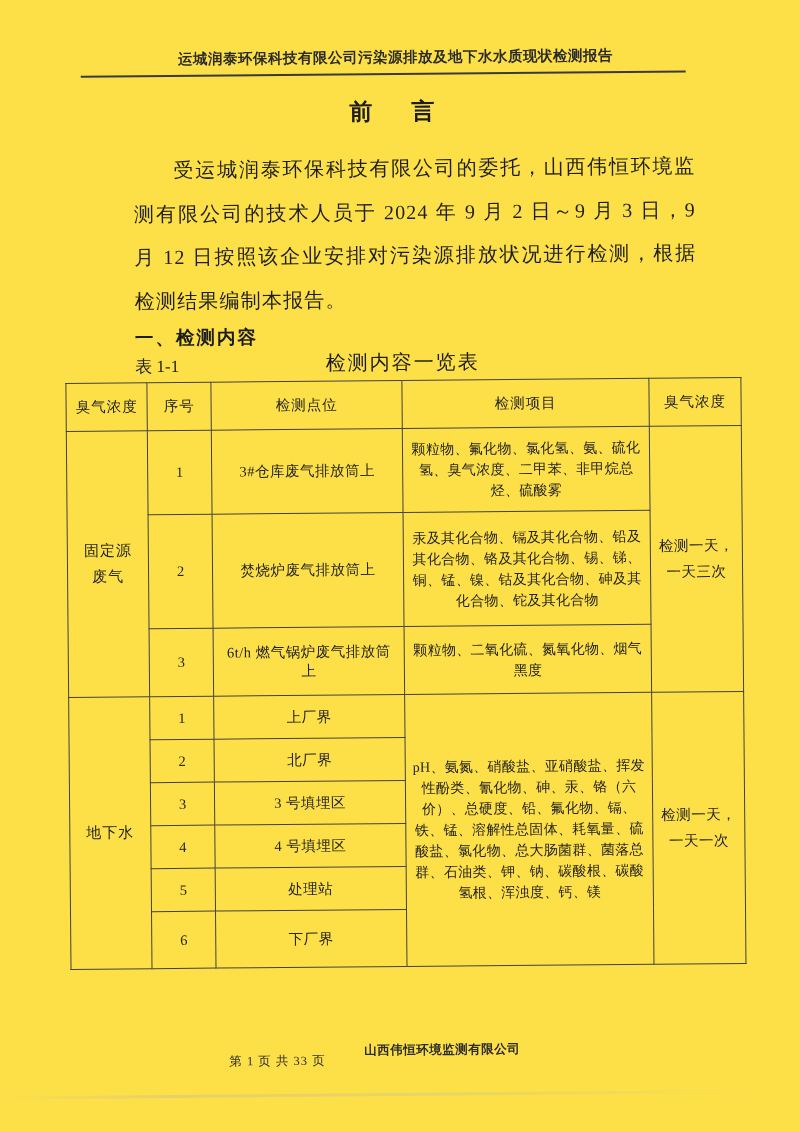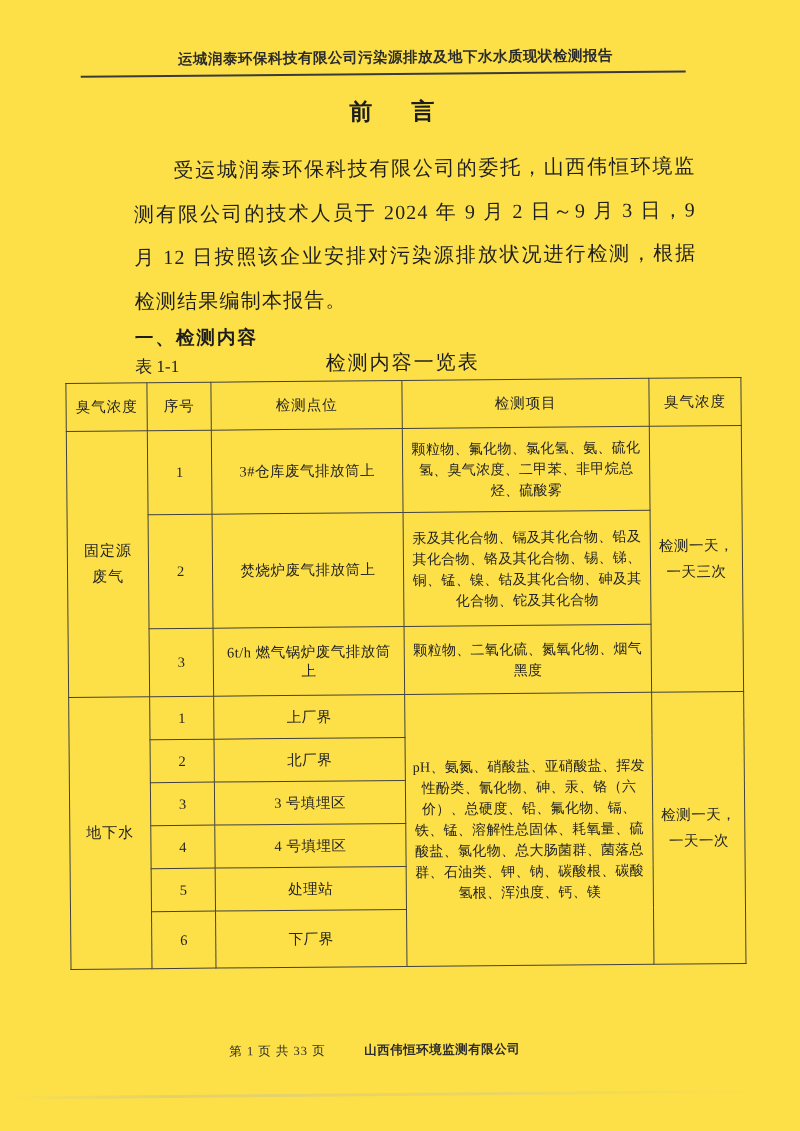--- a/index.html
+++ b/index.html
@@ -93,21 +93,21 @@
     padding: 4px 9px;
   }
   td.freq {
     font-size: 14.5px; line-height: 1.75; letter-spacing: 0.5px;
     white-space: pre-line;
   }
   .footer {
     position: absolute; top: 1042px; left: 0; width: 100%;
     font-size: 12.5px; color: #2c2c2c;
   }
-  .footer .page-num { position: absolute; left: 225px; top: 0; letter-spacing: 1px; text-align: center; }
+  .footer .page-num { position: absolute; left: 225px; top: 10px; letter-spacing: 1px; text-align: center; }
   .footer .company  { position: absolute; left: 360px; top: 0; font-weight: bold; letter-spacing: 0.5px; }
   .scan-streak {
     position: absolute; top: 1093px; left: 0; width: 100%; height: 3px;
     background: linear-gradient(to right, rgba(180,180,178,0) 0%, rgba(180,180,178,0.35) 20%, rgba(180,180,178,0.25) 60%, rgba(180,180,178,0) 95%);
   }
 </style>
 </head>
 <body>
 
 <div class="page">

